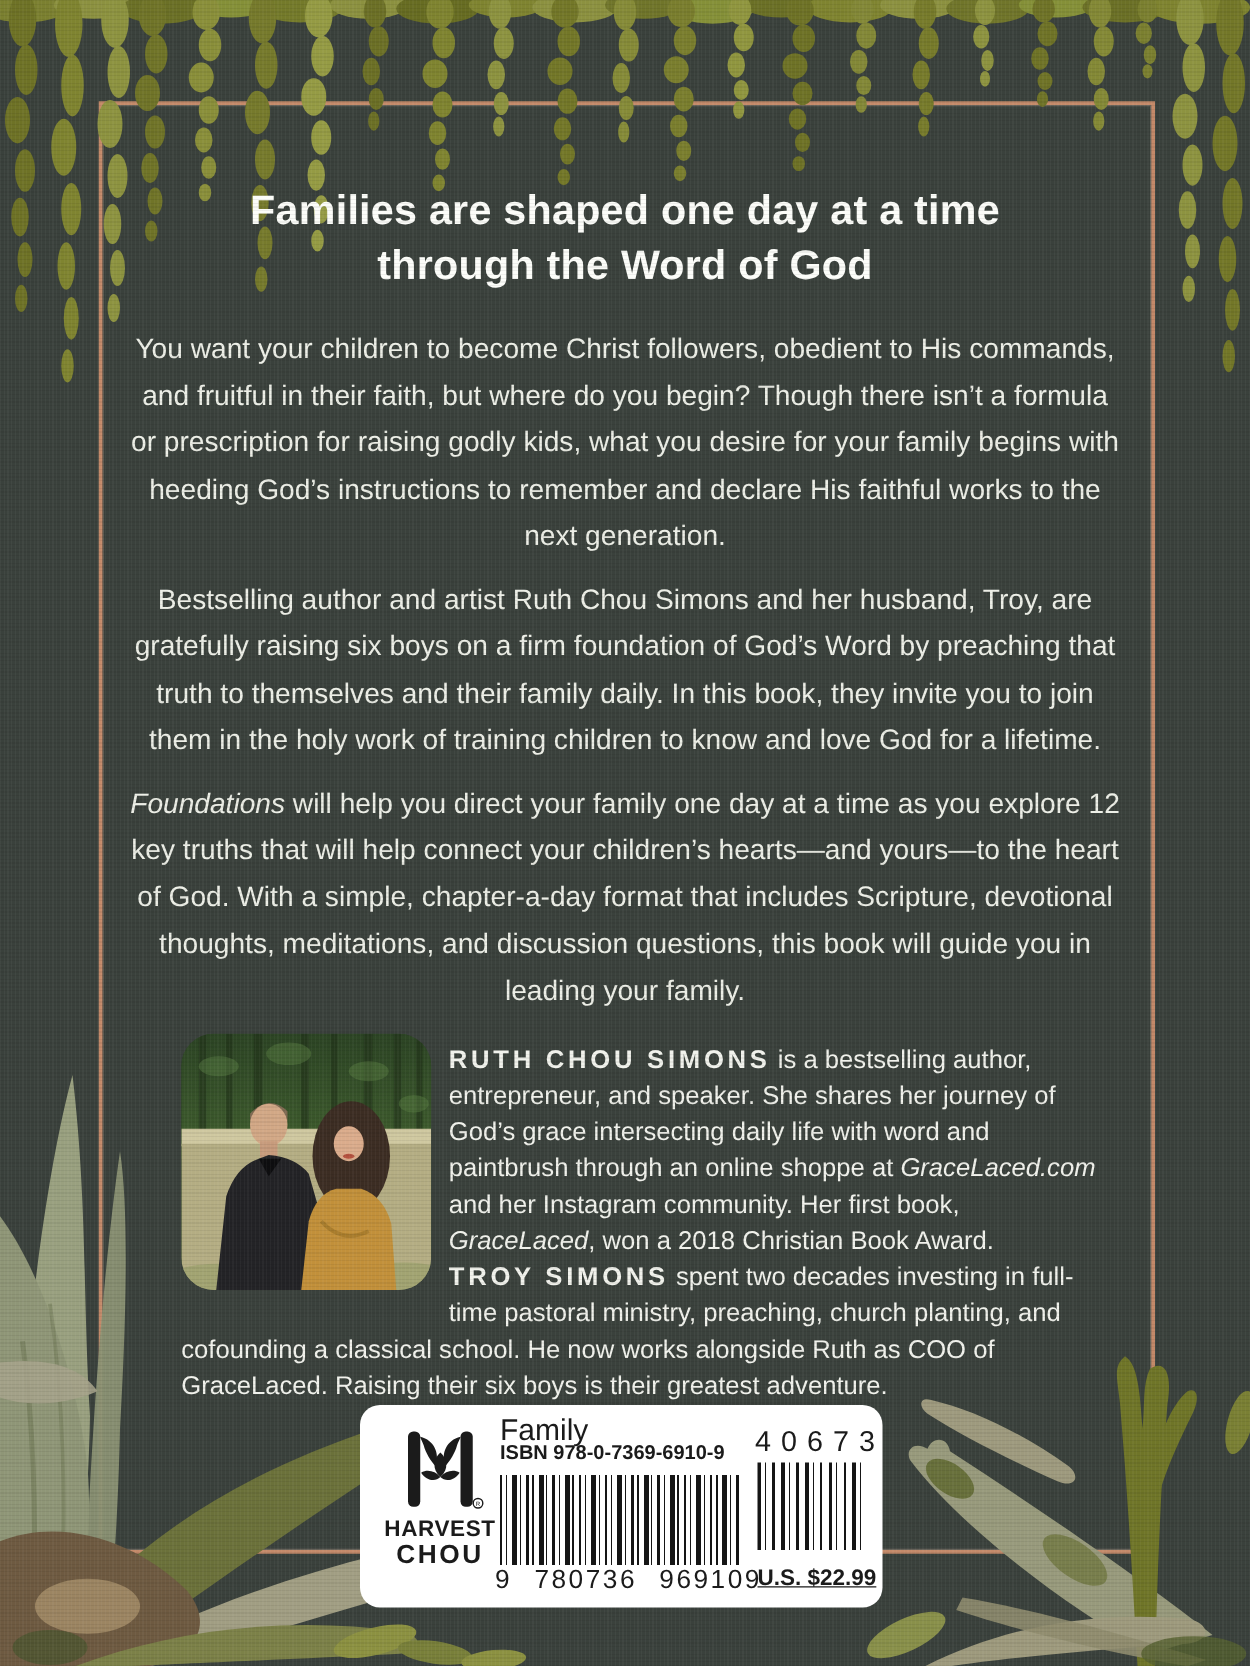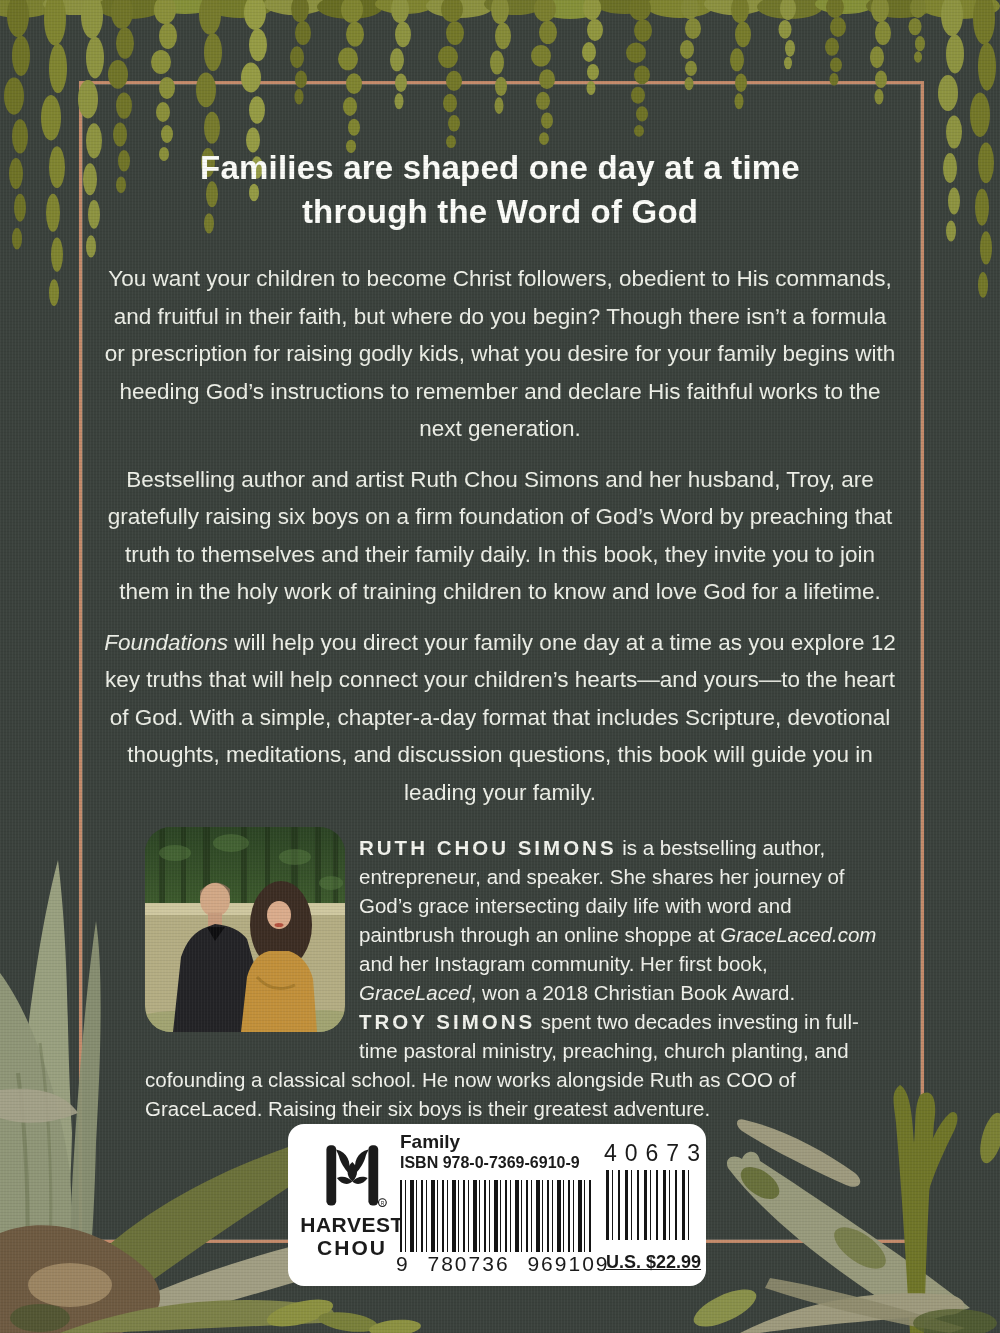--- a/index.html
+++ b/index.html
@@ -29,23 +29,23 @@
   .photo{float:left;width:200px;height:205px;margin:-6px 14px 6px 0;
          border-radius:26px;overflow:hidden;background:#2c4424;}
   .seg-b{font-weight:bold;letter-spacing:3px;}
   .seg-i{font-style:italic;}
   
   .barcode{position:absolute;left:288px;top:1124px;width:418px;height:162px;z-index:6;
            background:#fff;border-radius:16px;color:#1b1b1b;}
   .hh-logo{position:absolute;left:30px;top:16px;width:70px;height:72px;}
   .hh-name{position:absolute;left:0;top:90px;width:128px;text-align:center;
            font-weight:bold;line-height:1.08;}
-  .hh-name .l1{font-size:21px;letter-spacing:.5px;}
+  .hh-name .l1{font-size:18px;letter-spacing:.5px;}
   .hh-name .l2{font-size:21px;letter-spacing:2px;}
-  .bc-category{position:absolute;left:112px;top:7px;font-size:19px;font-weight:bold;}
+  .bc-category{position:absolute;left:112px;top:7px;font-size:24px;font-weight:normal;}
   .bc-isbn{position:absolute;left:112px;top:30px;font-size:16px;font-weight:bold;}
   .bars-main{position:absolute;left:112px;top:56px;width:192px;height:72px;
     background:repeating-linear-gradient(90deg,
       #151515 0 2px,#fff 2px 5px,#151515 5px 6px,#fff 6px 10px,
       #151515 10px 14px,#fff 14px 16px,#151515 16px 17px,#fff 17px 21px);}
   .bars-side{position:absolute;left:318px;top:46px;width:86px;height:70px;
     background:repeating-linear-gradient(90deg,
       #151515 0 3px,#fff 3px 6px,#151515 6px 7px,#fff 7px 12px,
       #151515 12px 14px,#fff 14px 19px);}
   .bc-digits{position:absolute;left:108px;top:128px;font-size:21px;

